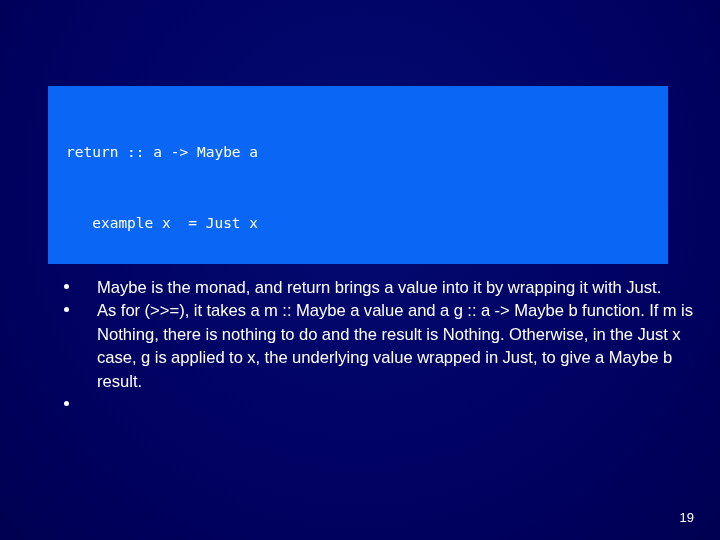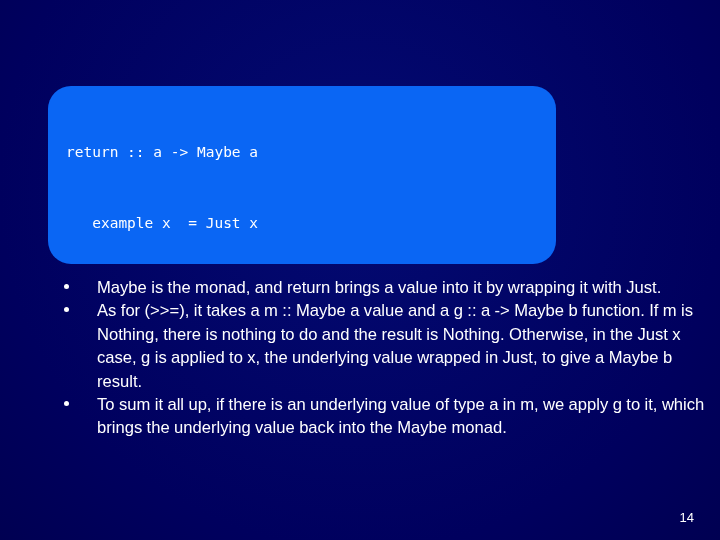--- a/index.html
+++ b/index.html
@@ -35,27 +35,26 @@
     color: #f7c31e;
     letter-spacing: 0.2px;
     white-space: nowrap;
   }
 
   
   .code-box {
     position: absolute;
     left: 48px;
     top: 86px;
-    width: 508px;
+    width: 620px;
     height: 178px;
     background: #0a66f4;
     box-sizing: border-box;
     padding: 7px 0 0 0;
     overflow: hidden;
-    border-radius: 23px;
   }
   .code-lines {
     margin: 0;
     padding: 0;
     font-family: "DejaVu Sans Mono", "Liberation Mono", monospace;
     font-size: 14.5px;
     line-height: 23.8px;
     color: #ffffff;
     white-space: pre;
   }
@@ -134,20 +133,19 @@
       <span class="bullet-text">Maybe is the monad, and return brings a value into it by wrapping it with Just.</span>
     </div>
 
     <div class="bullet-row">
       <span class="bullet-mark"></span>
       <span class="bullet-text">As for (&gt;&gt;=), it takes a m :: Maybe a value and a g :: a -&gt; Maybe b function. If m is Nothing, there is nothing to do and the result is Nothing. Otherwise, in the Just x case, g is applied to x, the underlying value wrapped in Just, to give a Maybe b result.</span>
     </div>
 
     <div class="bullet-row">
       <span class="bullet-mark"></span>
-      <span class="bullet-text">To sum it all up, if there is an underlying value of type a in m, we apply g to it, which brings the underlying value back into the Maybe monad.</span>
     </div>
 
   </div>
 
-  <div class="page-number">14</div>
+  <div class="page-number">19</div>
 
 </div>
 
 </body></html>

